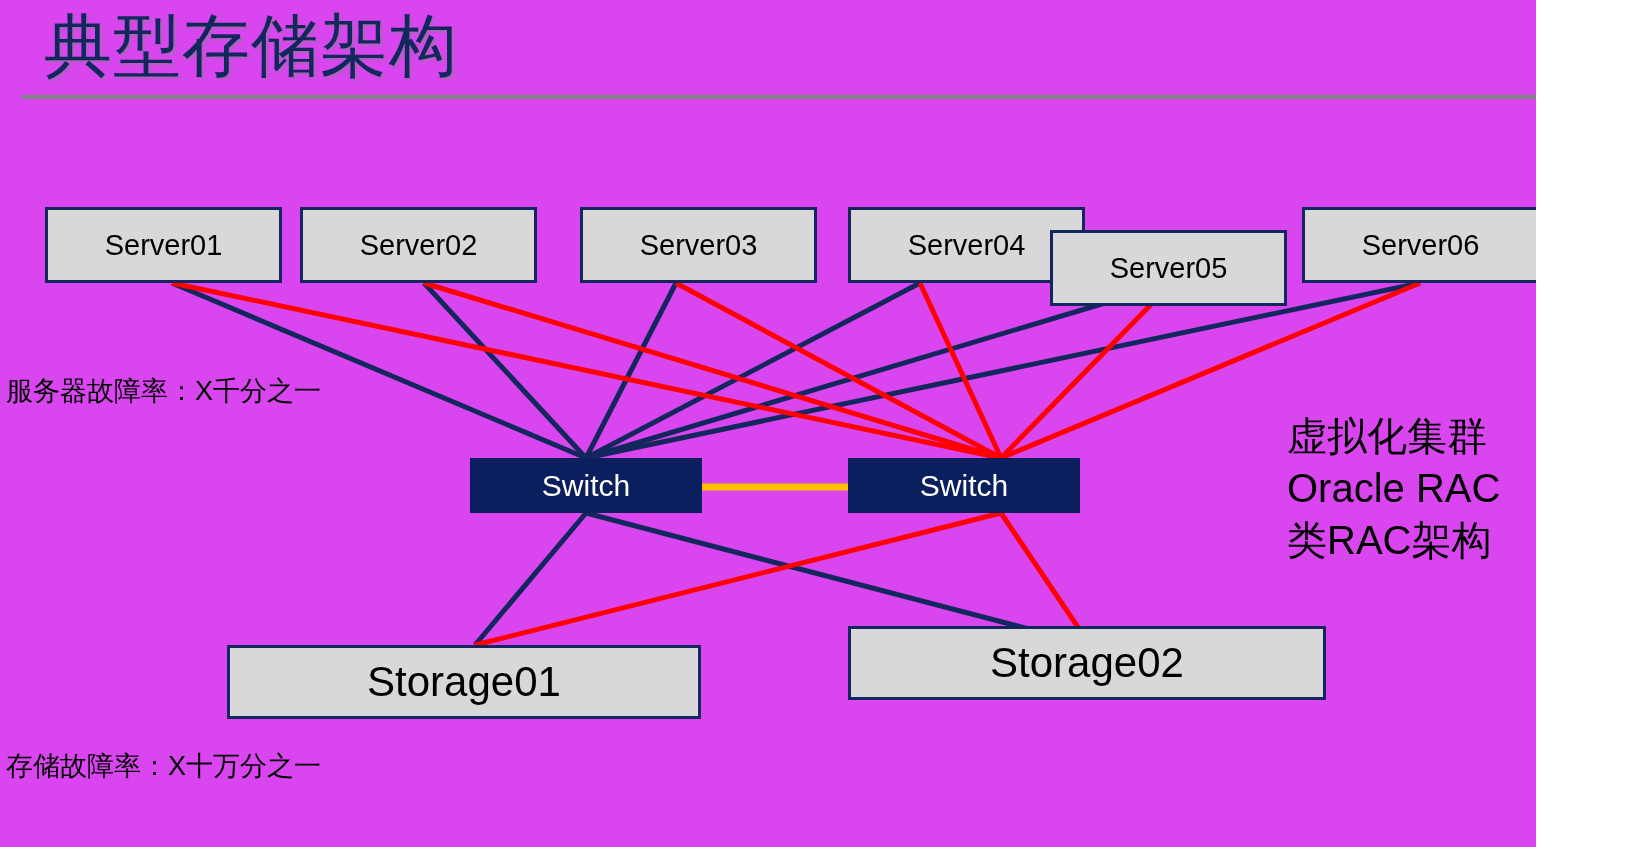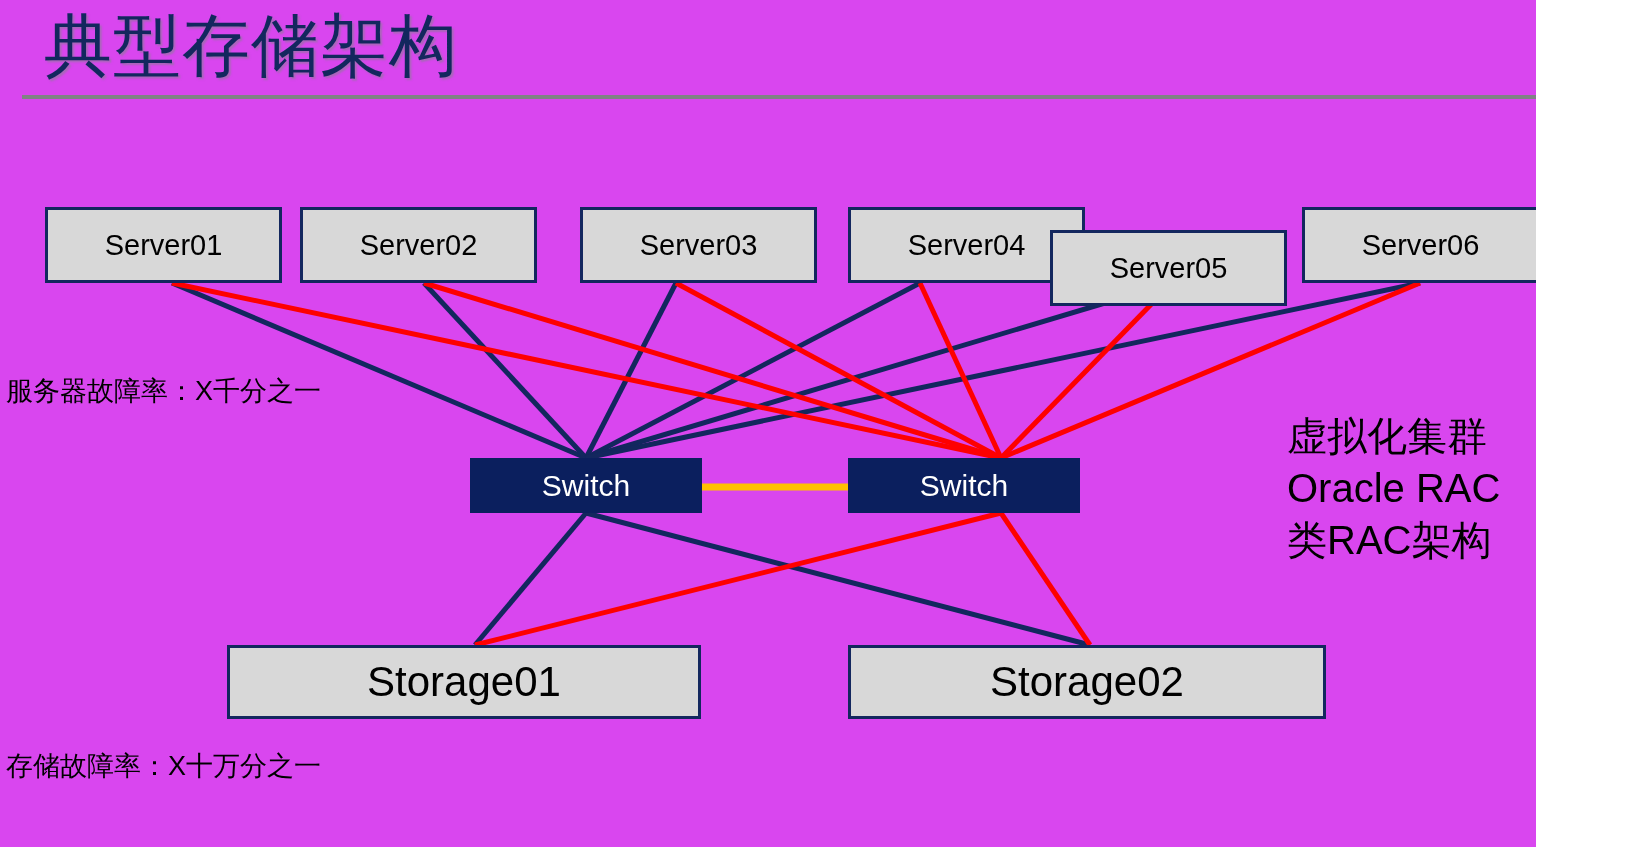--- a/index.html
+++ b/index.html
@@ -161,21 +161,21 @@
   <div class="node switch" style="left:470px; top:458px;">
     <span>Switch</span>
   </div>
   <div class="node switch" style="left:848px; top:458px;">
     <span>Switch</span>
   </div>
 
   <div class="node storage" style="left:227px; top:645px; width:474px;">
     <span>Storage01</span>
   </div>
-  <div class="node storage" style="left:848px; top:645px; width:478px;">
+  <div class="node storage" style="left:848px; top:626px; width:478px;">
     <span>Storage02</span>
   </div>
 
   <div class="annot" style="left:6px; top:748px;">存储故障率：X十万分之一</div>
 
   <div class="annot" style="left:6px; top:373px;">服务器故障率：X千分之一</div>
 
   <div id="right-note">
     <div>虚拟化集群</div>
     <div>Oracle RAC</div>

